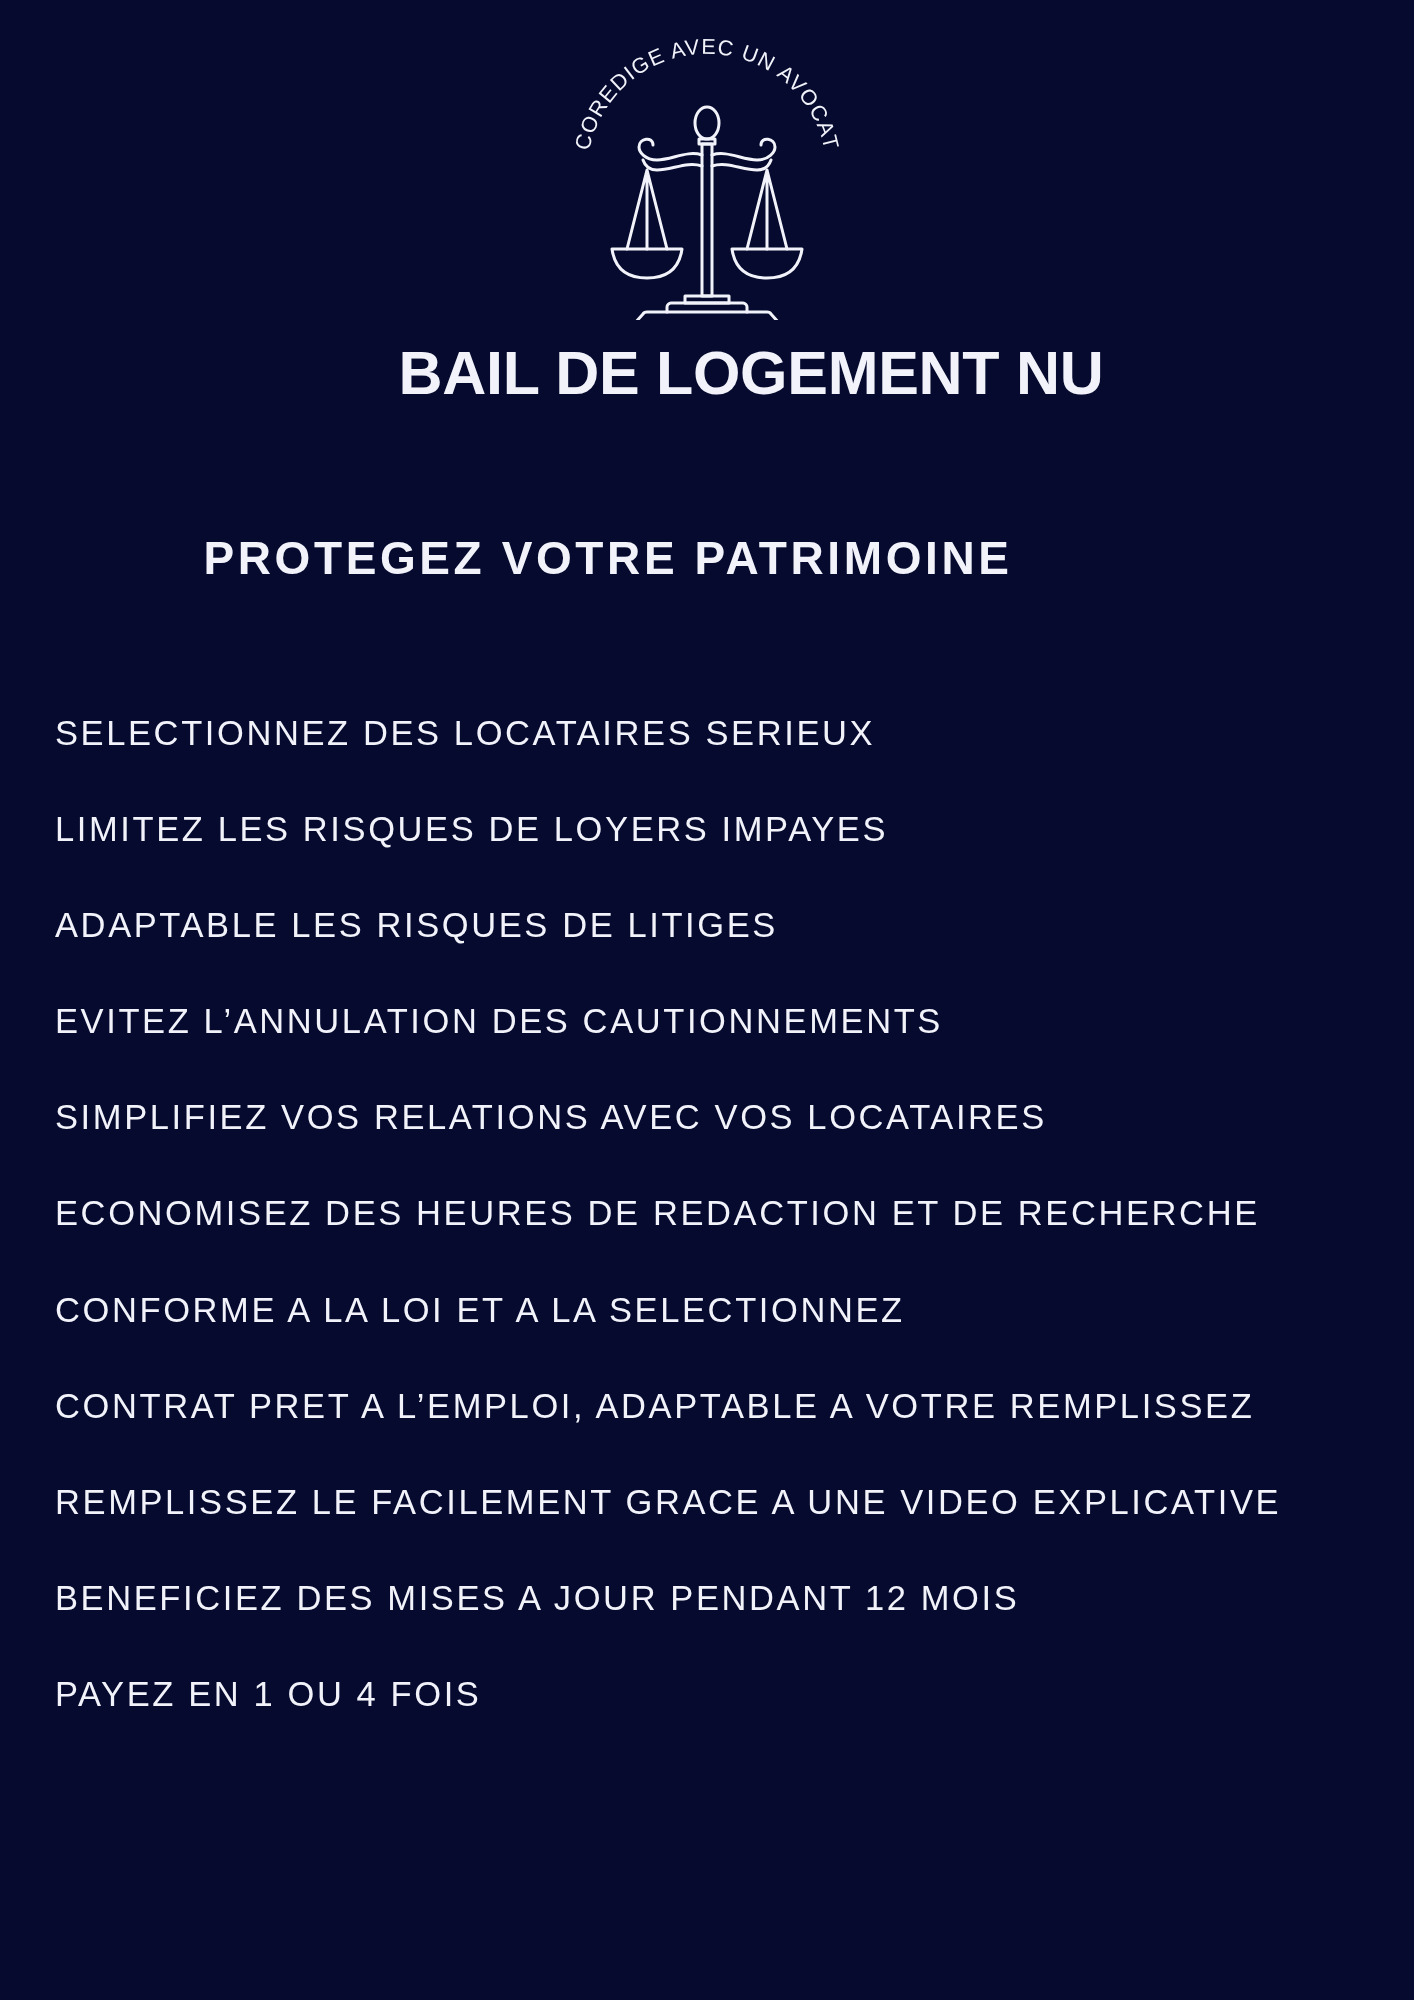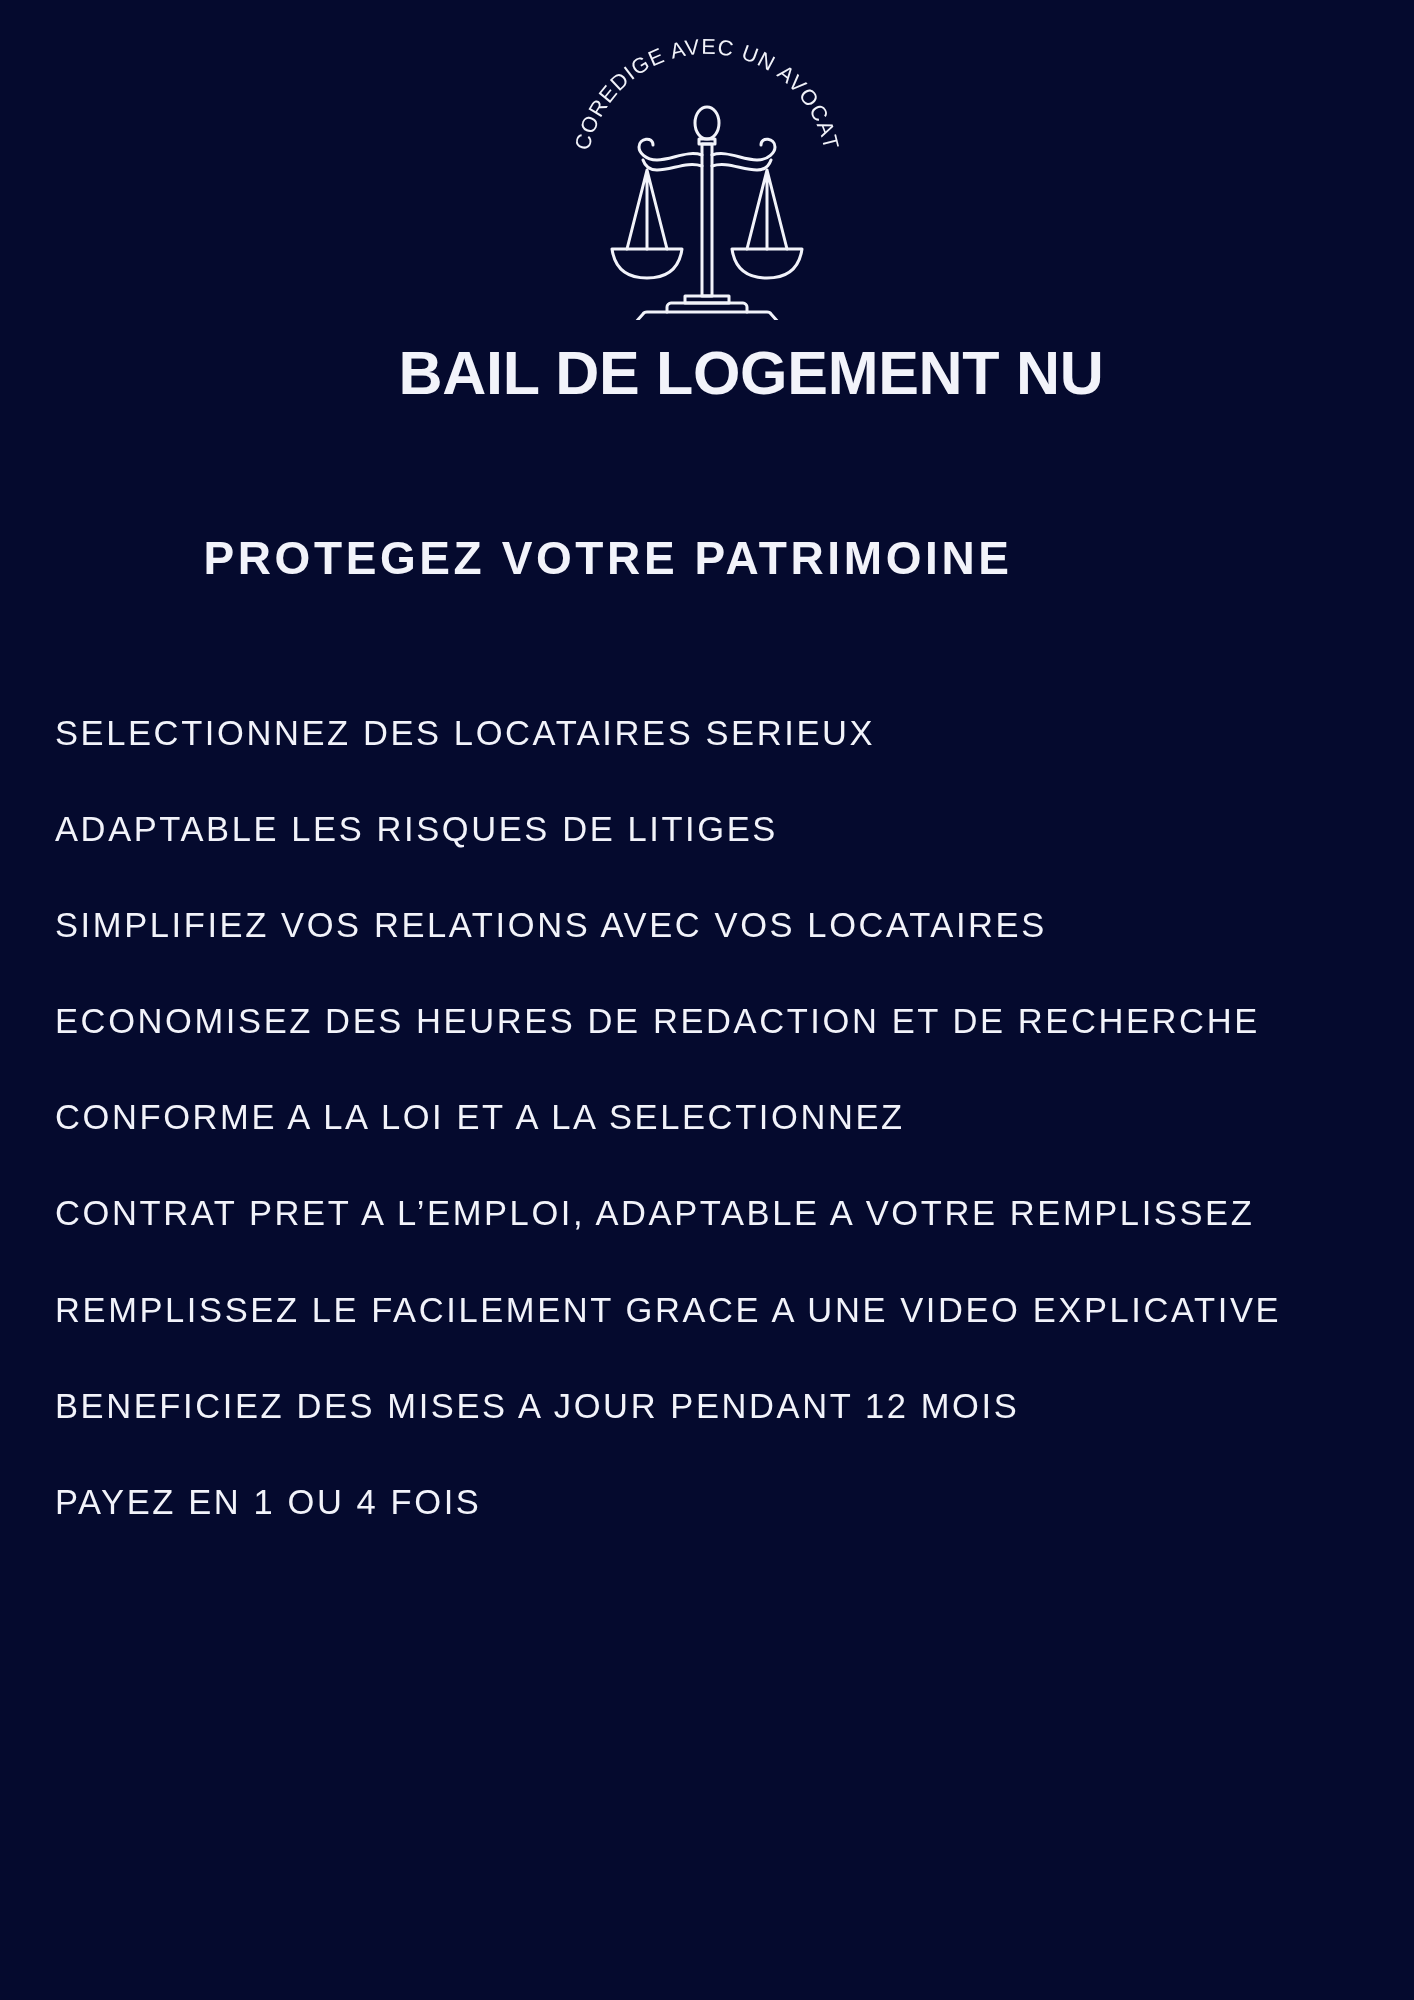--- a/index.html
+++ b/index.html
@@ -110,21 +110,23 @@
     </g>
   </svg>
 </div>
 
 <h1 class="title">BAIL DE LOGEMENT NU</h1>
 
 <h2 class="subtitle">PROTEGEZ VOTRE PATRIMOINE</h2>
 
 <ul class="benefits">
   <li><span>SELECTIONNEZ DES LOCATAIRES SERIEUX</span></li>
+  <li><span>LIMITEZ LES RISQUES DE LOYERS IMPAYES</span></li>
   <li><span>ADAPTABLE LES RISQUES DE LITIGES</span></li>
+  <li><span>EVITEZ L’ANNULATION DES CAUTIONNEMENTS</span></li>
   <li><span>SIMPLIFIEZ VOS RELATIONS AVEC VOS LOCATAIRES</span></li>
   <li><span>ECONOMISEZ DES HEURES DE REDACTION ET DE RECHERCHE</span></li>
   <li><span>CONFORME A LA LOI ET A LA SELECTIONNEZ</span></li>
   <li><span>CONTRAT PRET A L’EMPLOI, ADAPTABLE A VOTRE REMPLISSEZ</span></li>
   <li><span>REMPLISSEZ LE FACILEMENT GRACE A UNE VIDEO EXPLICATIVE</span></li>
   <li><span>BENEFICIEZ DES MISES A JOUR PENDANT 12 MOIS</span></li>
   <li><span>PAYEZ EN 1 OU 4 FOIS</span></li>
 </ul>
 
 </body></html>

